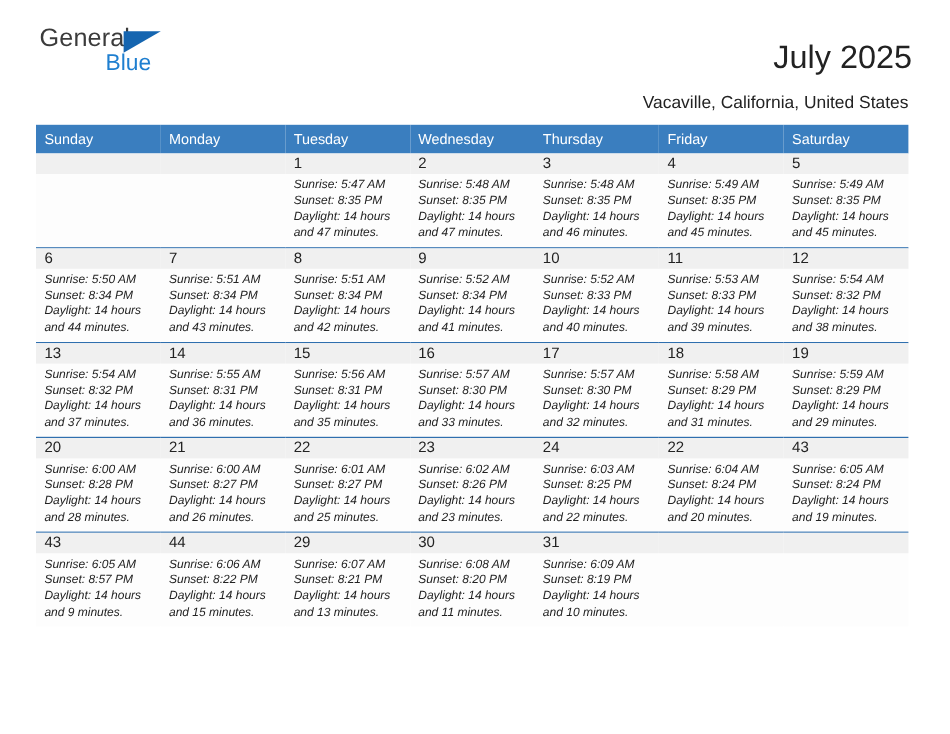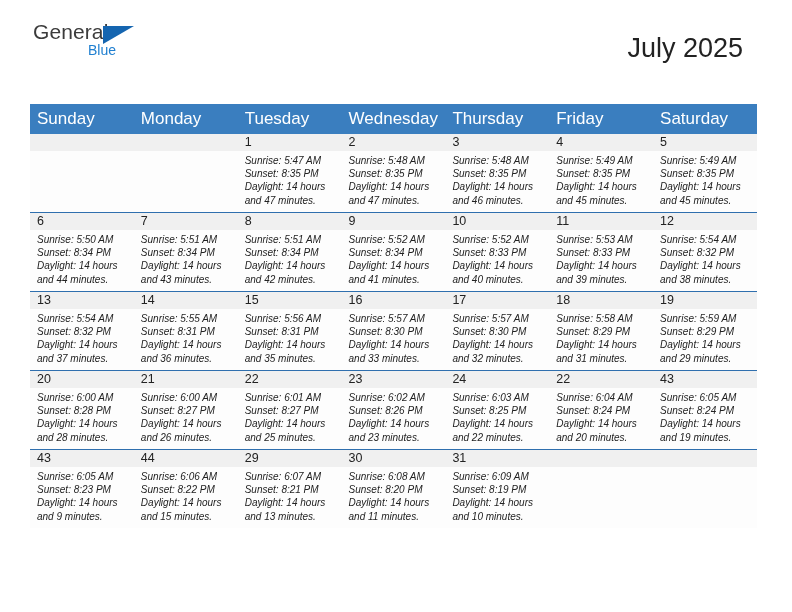--- a/index.html
+++ b/index.html
@@ -52,27 +52,27 @@
     top: 6px;
     width: 0;
     height: 0;
     border-left: 31px solid #1565b0;
     border-bottom: 18px solid transparent;
   }
   .logo-blue {
     position: absolute;
     left: 55px;
     top: 22px;
-    font-size: 14px;
+    font-size: 19px;
     color: #1f7fd0;
     font-family: "Liberation Sans", sans-serif;
   }
   .title {
     position: absolute;
-    right: 49px;
+    right: 32px;
     top: 33px;
     font-size: 27px;
     color: #222222;
     text-align: right;
     white-space: nowrap;
   }
   .subtitle {
     position: absolute;
     right: 35px;
     top: 78px;
@@ -90,21 +90,21 @@
     width: 727px;
   }
   .cal-table {
     width: 727px;
     border-collapse: collapse;
     table-layout: fixed;
   }
   .cal-table th {
     background: #3a7ebf;
     color: #ffffff;
-    font-size: 17px;
+    font-size: 12px;
     font-weight: normal;
     text-align: left;
     padding: 5px 0 5px 7px;
     height: 12px;
     border: none;
   }
   .cal-table td {
     vertical-align: top;
     padding: 0;
     border: none;
@@ -145,20 +145,21 @@
 
   <div class="top">
 
     <div class="logo">
       <span class="logo-general">General</span>
       <span class="logo-tri"></span>
       <span class="logo-blue">Blue</span>
     </div>
 
     <div class="title">July 2025</div>
+    <div class="subtitle">Vacaville, California, United States</div>
   </div>
 
   <div class="cal">
     <table class="cal-table">
       <thead>
         <tr>
           <th>Sunday</th>
           <th>Monday</th>
           <th>Tuesday</th>
           <th>Wednesday</th>
@@ -488,21 +489,21 @@
               </div>
             </td>
         </tr>
 
         <tr>
           <td>
               <div class="daybox">
                 <div class="daynum-band">43</div>
                 <div class="dayinfo">
                   <div>Sunrise: 6:05 AM</div>
-                  <div>Sunset: 8:23 PM</div>
+                  <div>Sunset: 8:57 PM</div>
                   <div>Daylight: 14 hours</div>
                   <div>and 9 minutes.</div>
                 </div>
               </div>
             </td>
           <td>
               <div class="daybox">
                 <div class="daynum-band">44</div>
                 <div class="dayinfo">
                   <div>Sunrise: 6:06 AM</div>

